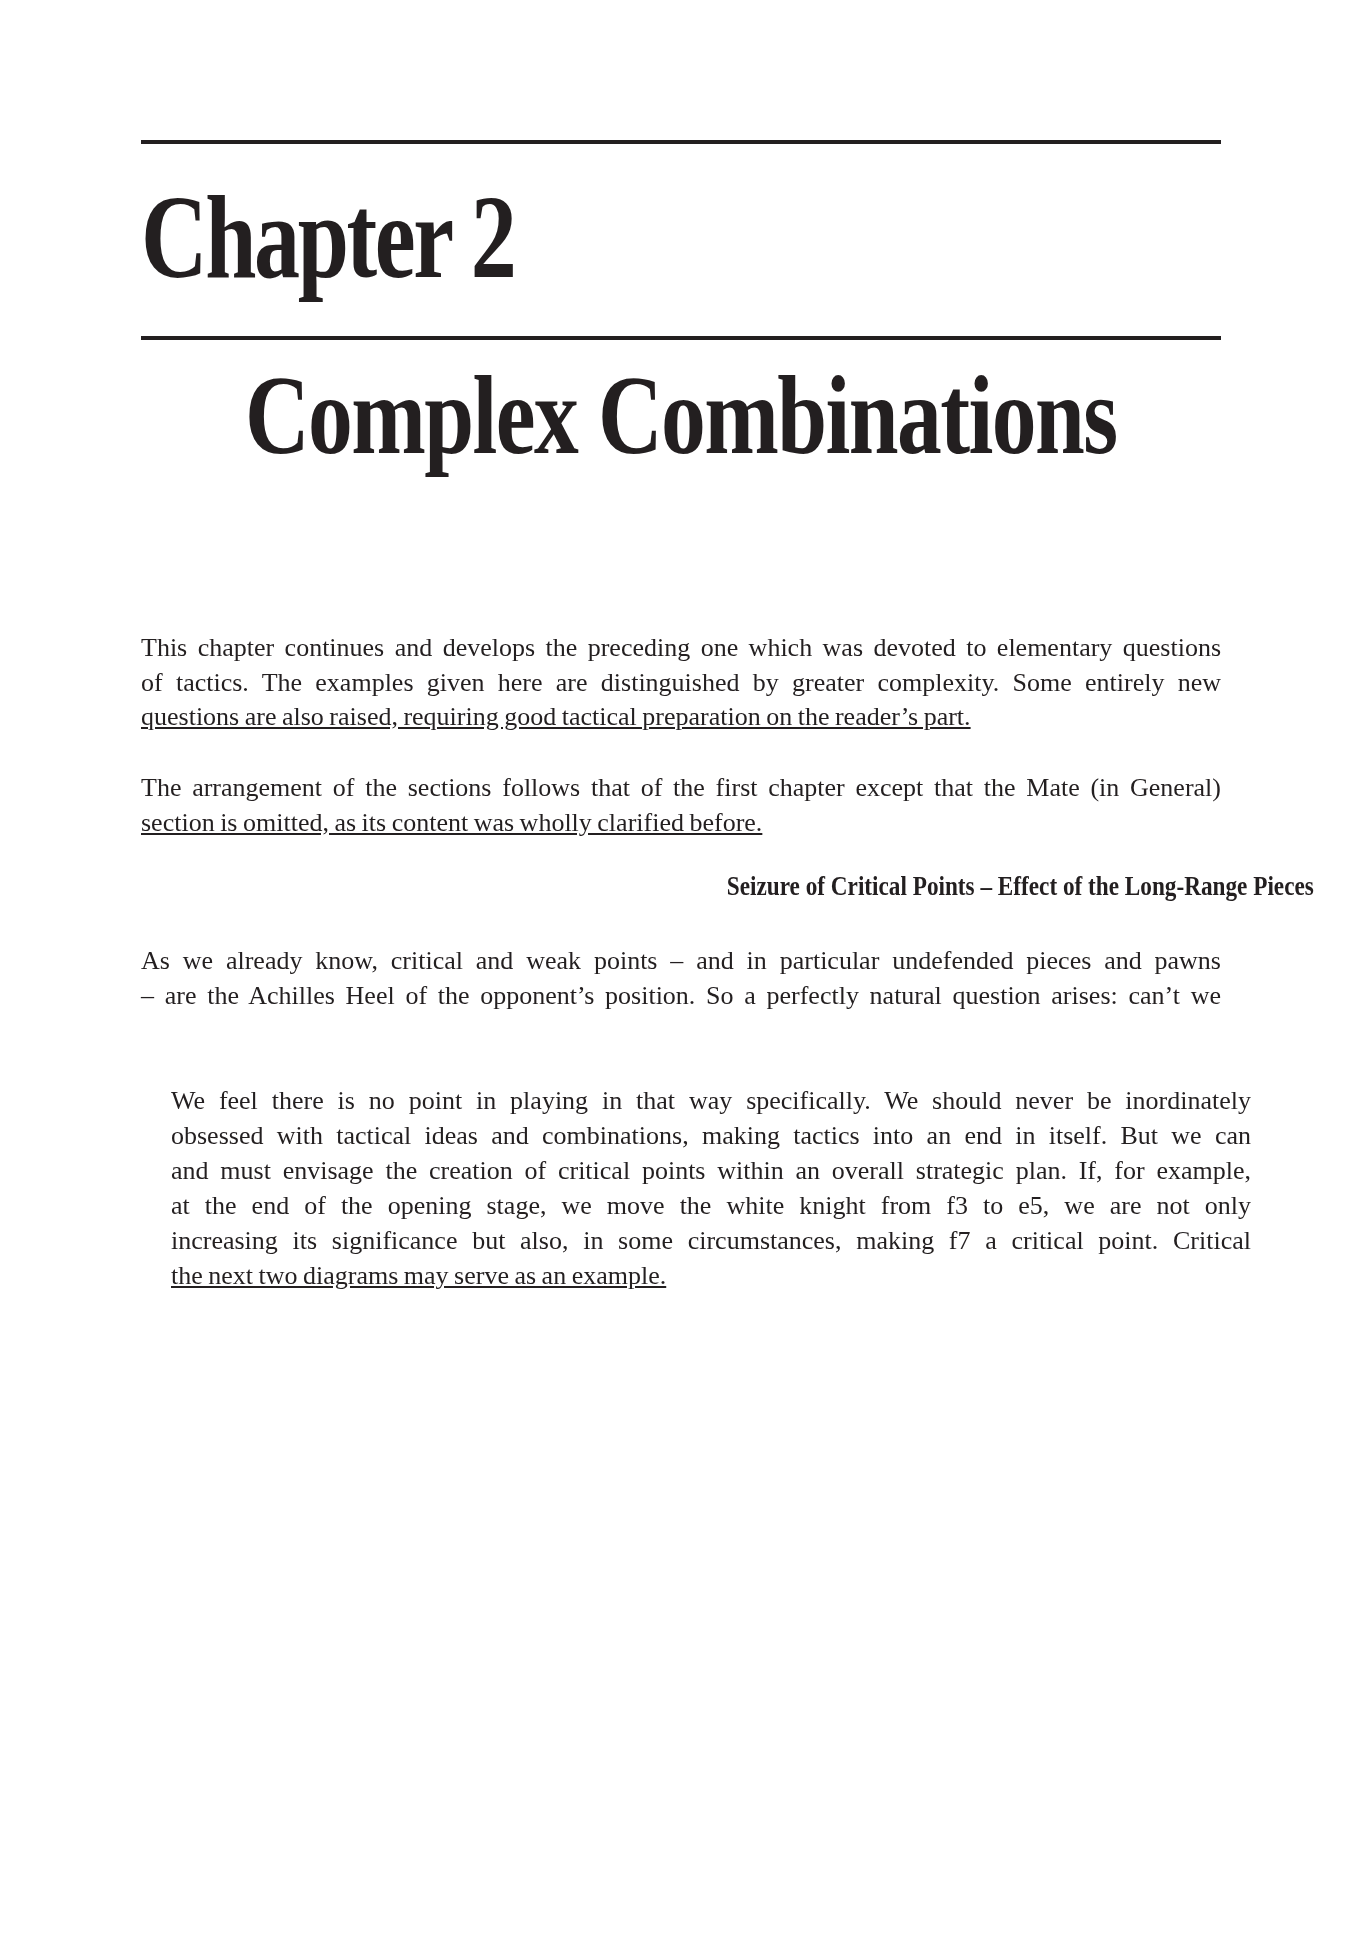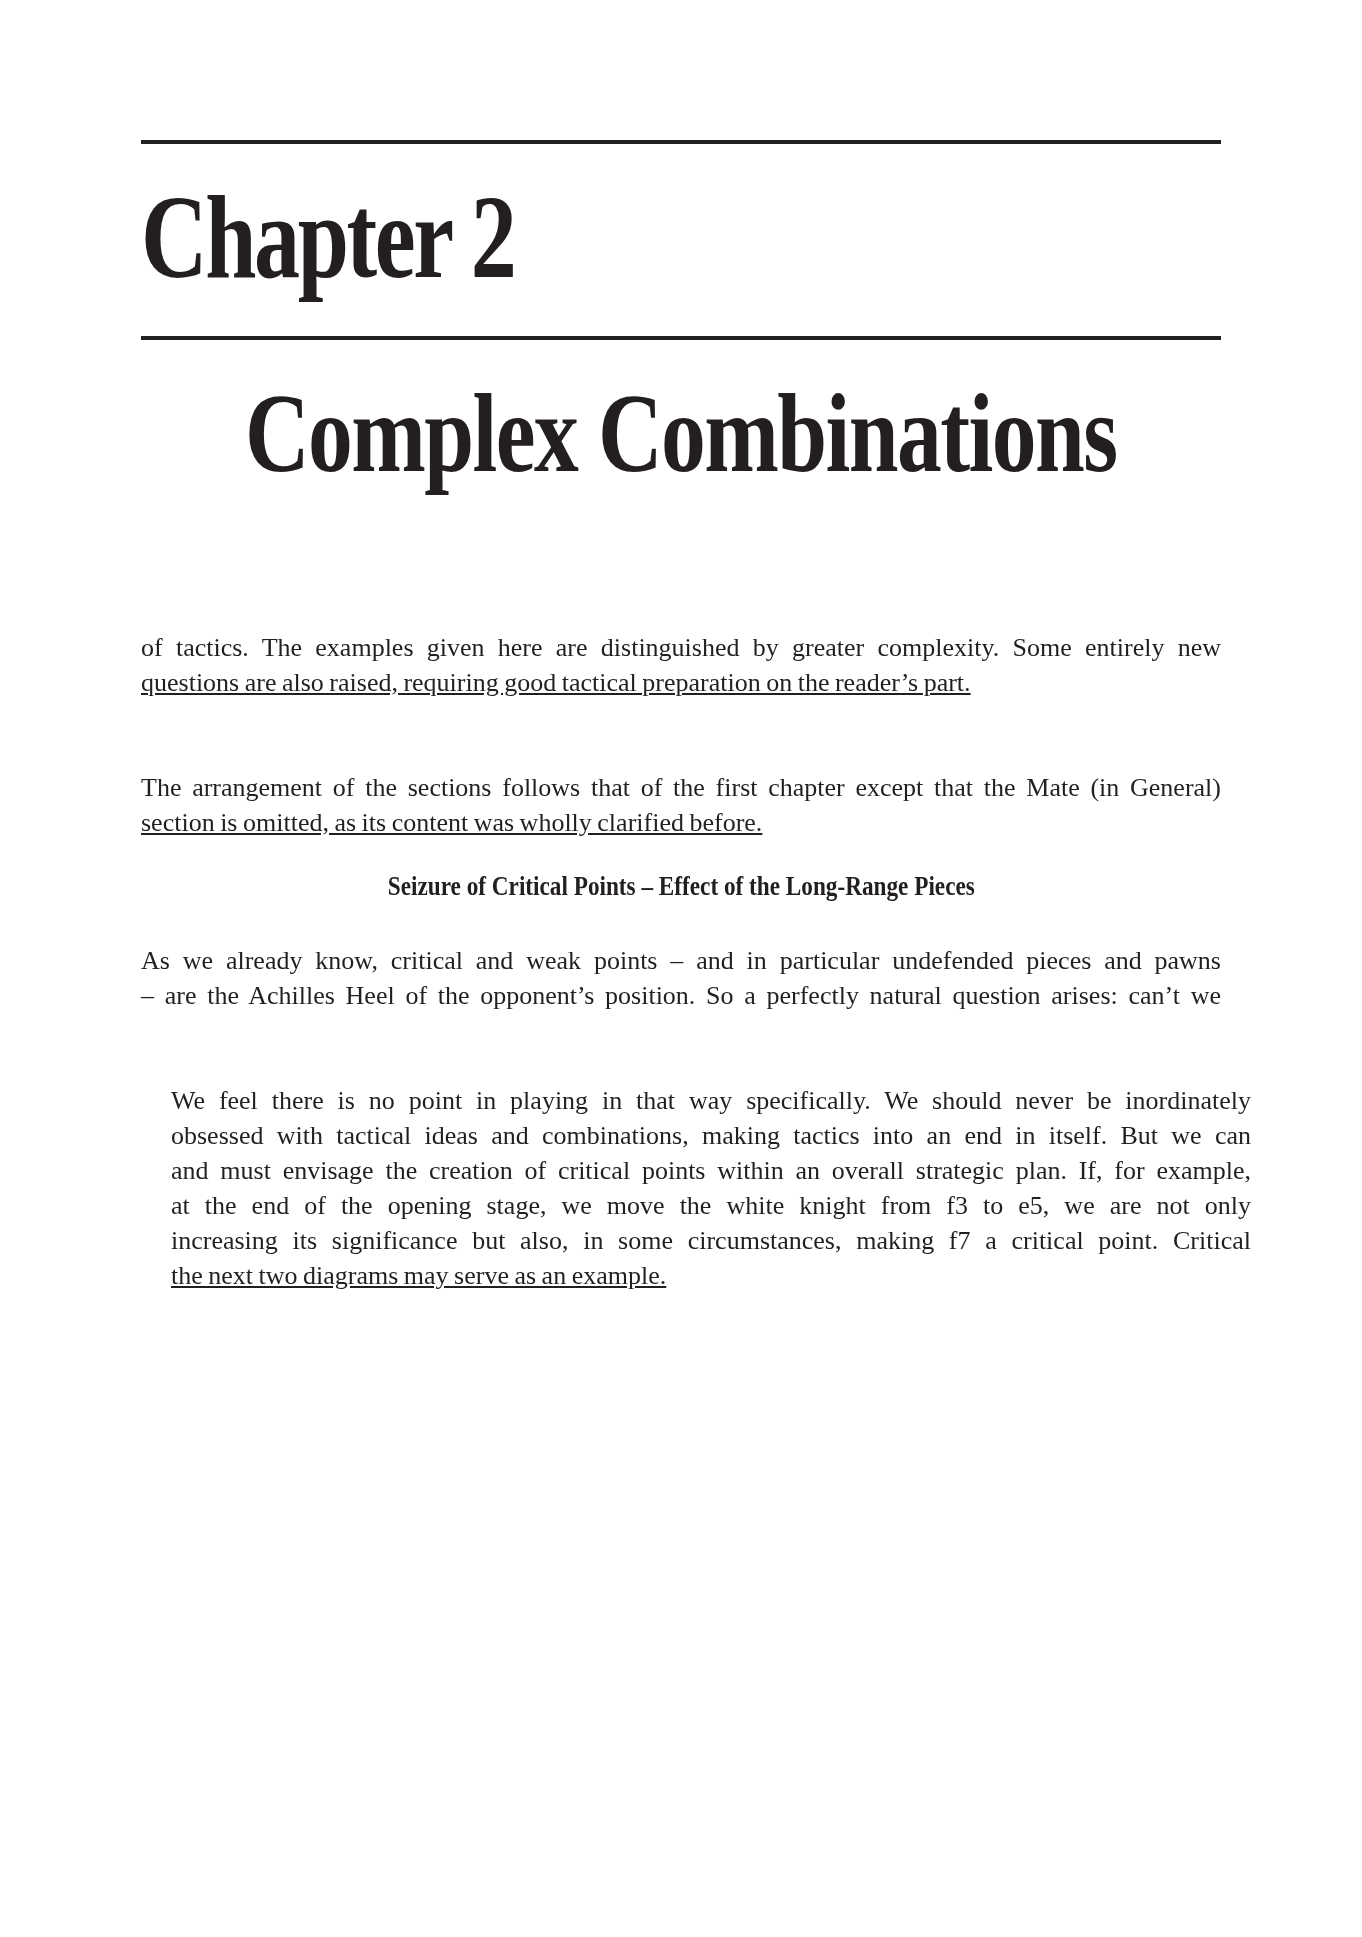--- a/index.html
+++ b/index.html
@@ -34,21 +34,21 @@
       font-weight: bold;
       letter-spacing: -3px;
       transform: scaleX(0.78);
       transform-origin: left top;
       white-space: nowrap;
     }
     .chapter-title {
       position: absolute;
       left: 0;
       width: 1362px;
-      top: 368px;
+      top: 350px;
       text-align: center;
       font-size: 112px;
       line-height: 130px;
       font-weight: bold;
       letter-spacing: -2px;
       white-space: nowrap;
     }
     .chapter-title span {
       display: inline-block;
       transform: scaleX(0.80);
@@ -90,21 +90,21 @@
     #para-2 { top: 771px; }
     #para-3 { top: 944px; }
     #para-4 { top: 1083px; line-height: 35px; margin-left: 30px; }
     #para-4 .line { height: 35px; }
 
     .section-heading {
       position: absolute;
       left: 0;
       width: 1362px;
       top: 868px;
-      text-align: center;
+      text-align: right;
       font-size: 27px;
       line-height: 36px;
       font-weight: bold;
       white-space: nowrap;
     }
     .section-heading span {
       display: inline-block;
       transform: scaleX(0.86);
       transform-origin: center top;
     }
@@ -117,20 +117,21 @@
 
 <div class="chapter-label">Chapter 2</div>
 
 <div id="rule-bottom" class="rule"></div>
 
 <div class="chapter-title">
   <span>Complex Combinations</span>
 </div>
 
 <div class="body" id="para-1">
+  <span class="line"><span class="inner">This chapter continues and develops the preceding one which was devoted to elementary questions</span></span>
   <span class="line"><span class="inner">of tactics. The examples given here are distinguished by greater complexity. Some entirely new</span></span>
   <span class="line last"><span class="inner">questions are also raised, requiring good tactical preparation on the reader’s part.</span></span>
 </div>
 
 <div class="body" id="para-2">
   <span class="line"><span class="inner">The arrangement of the sections follows that of the first chapter except that the Mate (in General)</span></span>
   <span class="line last"><span class="inner">section is omitted, as its content was wholly clarified before.</span></span>
 </div>
 
 <div class="section-heading">

